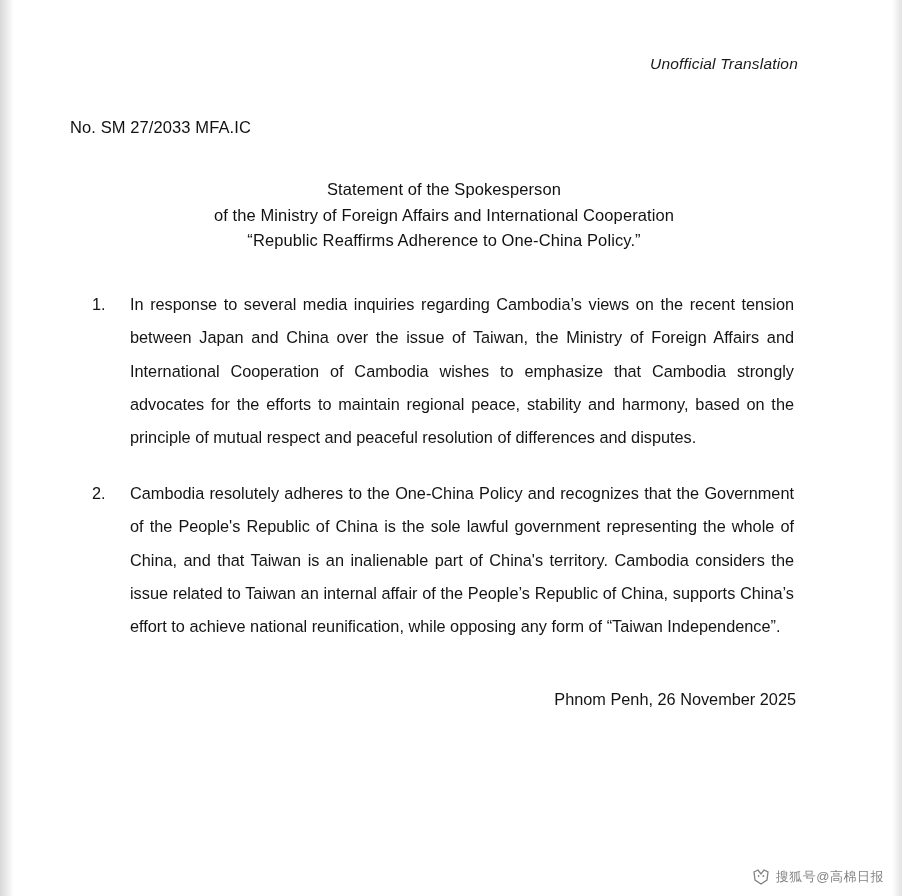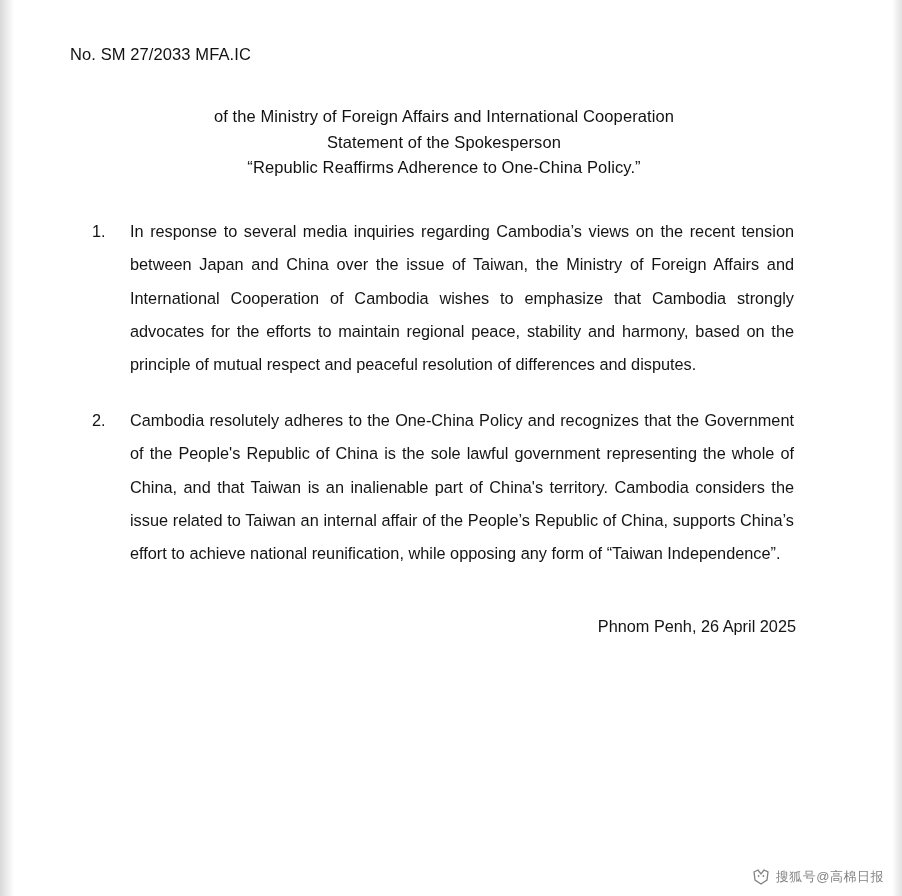--- a/index.html
+++ b/index.html
@@ -133,44 +133,45 @@
   .wm-text {
     letter-spacing: 0.5px;
   }
 </style>
 </head>
 <body>
 
 <div class="page">
   <div class="doc-inner">
 
+    <div class="unofficial">Unofficial Translation</div>
 
     <div class="ref-no">No. SM 27/2033 MFA.IC</div>
 
     <div class="title-block">
+      <div class="title-line">Statement of the Spokesperson</div>
       <div class="title-line">of the Ministry of Foreign Affairs and International Cooperation</div>
-      <div class="title-line">Statement of the Spokesperson</div>
       <div class="title-quote">“Republic Reaffirms Adherence to One-China Policy.”</div>
     </div>
 
     <div class="body-block">
 
       <div class="para">
         <span class="num">1.</span>
         <span>In response to several media inquiries regarding Cambodia’s views on the recent tension between Japan and China over the issue of Taiwan, the Ministry of Foreign Affairs and International Cooperation of Cambodia wishes to emphasize that Cambodia strongly advocates for the efforts to maintain regional peace, stability and harmony, based on the principle of mutual respect and peaceful resolution of differences and disputes.</span>
       </div>
 
       <div class="para">
         <span class="num">2.</span>
         <span>Cambodia resolutely adheres to the One-China Policy and recognizes that the Government of the People's Republic of China is the sole lawful government representing the whole of China, and that Taiwan is an inalienable part of China's territory.  Cambodia considers the issue related to Taiwan an internal affair of the People’s Republic of China, supports China’s effort to achieve national reunification, while opposing any form of “Taiwan Independence”.</span>
       </div>
 
     </div>
 
-    <div class="signoff">Phnom Penh, 26 April 2025</div>
+    <div class="signoff">Phnom Penh, 26 November 2025</div>
 
   </div>
 
   <div class="watermark">
     <span class="wm-icon">
       <svg width="18" height="18" viewBox="0 0 18 18" aria-hidden="true">
         <path d="M2 4 L6 2 L9 6 L12 2 L16 4 L15 12 L9 16 L3 12 Z" fill="none" stroke="#7c7c7c" stroke-width="1.3"></path>
         <circle cx="6.6" cy="8" r="0.9" fill="#7c7c7c"></circle>
         <circle cx="11.4" cy="8" r="0.9" fill="#7c7c7c"></circle>
       </svg>

